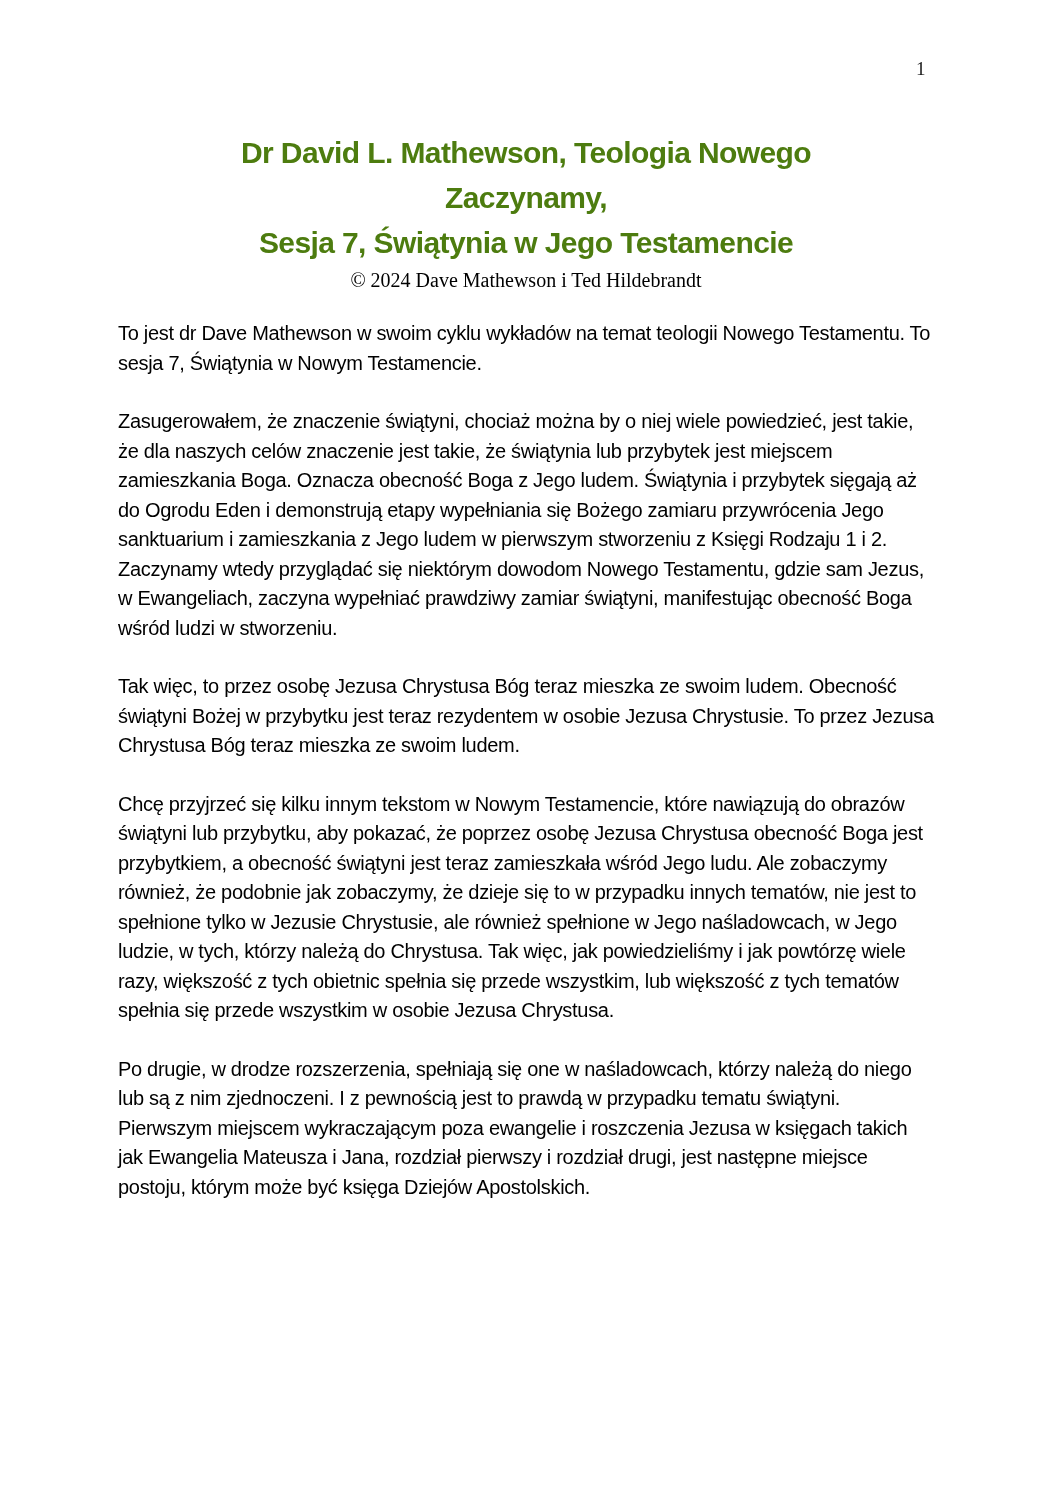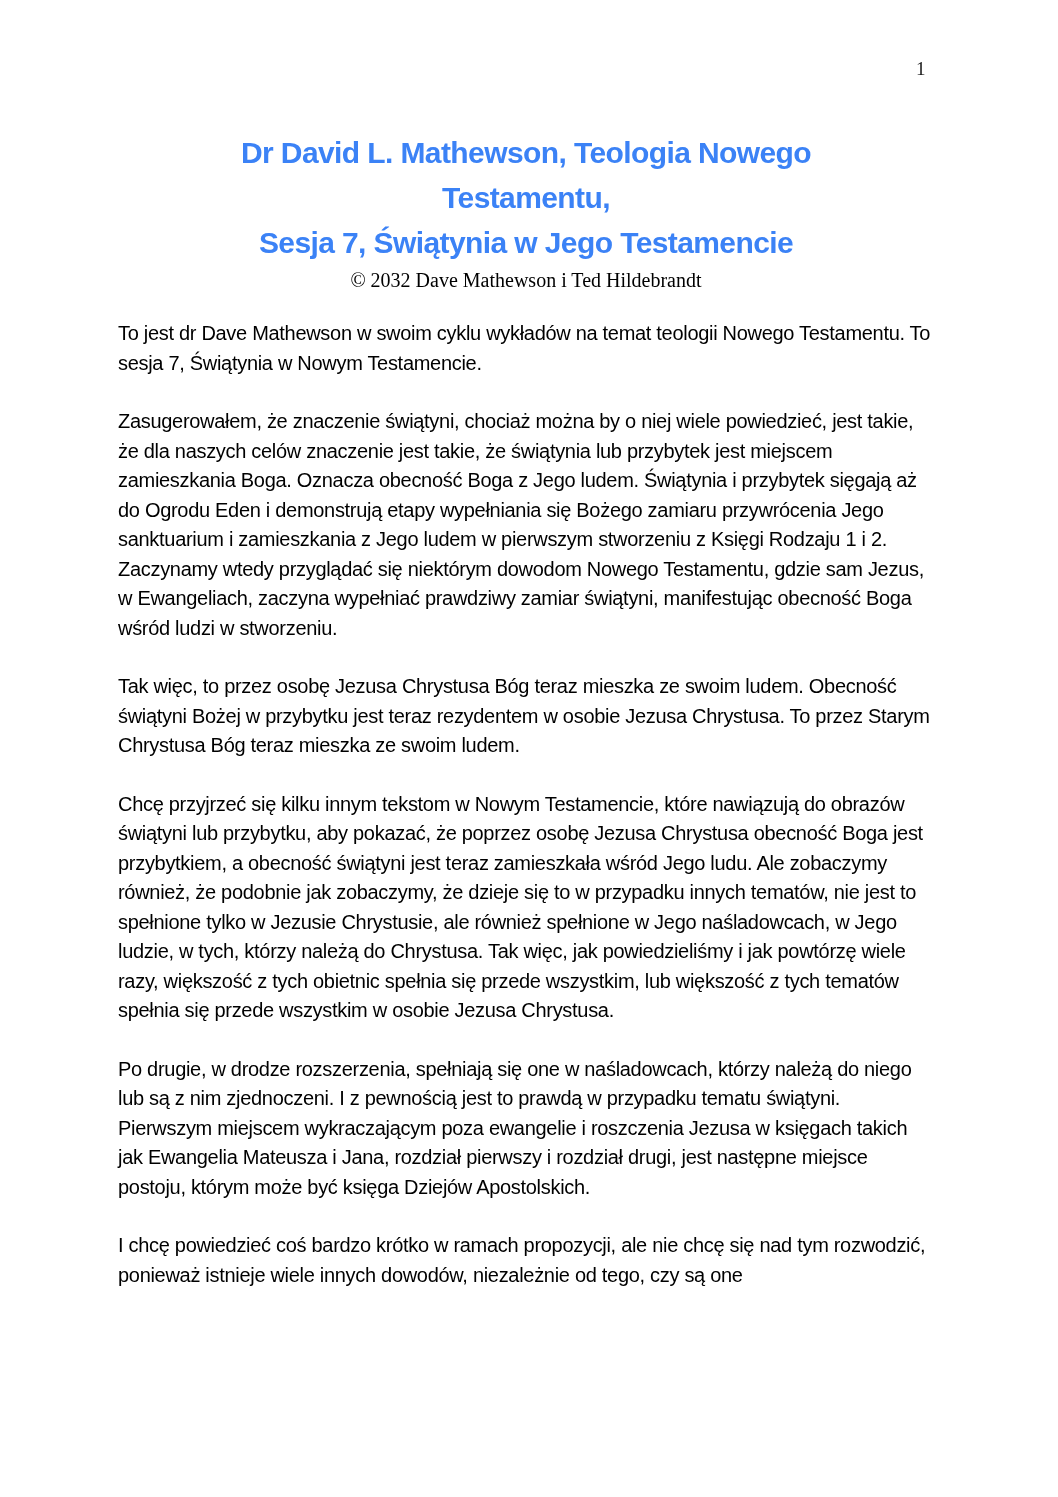--- a/index.html
+++ b/index.html
@@ -27,21 +27,21 @@
   .doc {
     padding: 130px 124px 0 118px; 
     width: 816px;
   }
   .title-block {
     text-align: center;
     font-weight: bold;
     font-size: 30px;
     line-height: 45px;
     letter-spacing: -0.6px;
-    color: #3b82f6;
+    color: #4d7c0f;
   }
   .title-line {
     white-space: nowrap;
   }
   .copyright {
     text-align: center;
     font-family: "Liberation Serif", serif;
     font-size: 20px;
     line-height: 26px;
     margin-top: 2px;
@@ -63,29 +63,28 @@
 <body>
 
 <div class="page">
 
   <div class="page-num">1</div>
 
   <div class="doc">
 
     <div class="title-block">
       <div class="title-line">Dr David L. Mathewson, Teologia Nowego</div>
-      <div class="title-line">Testamentu,</div>
+      <div class="title-line">Zaczynamy,</div>
       <div class="title-line">Sesja 7, Świątynia w Jego Testamencie</div>
     </div>
 
-    <div class="copyright">© 2032 Dave Mathewson i Ted Hildebrandt</div>
+    <div class="copyright">© 2024 Dave Mathewson i Ted Hildebrandt</div>
 
     <div class="body-text">
       <p>To jest dr Dave Mathewson w swoim cyklu wykładów na temat teologii Nowego Testamentu. To sesja 7, Świątynia w Nowym Testamencie.</p>
       <p>Zasugerowałem, że znaczenie świątyni, chociaż można by o niej wiele powiedzieć, jest takie, że dla naszych celów znaczenie jest takie, że świątynia lub przybytek jest miejscem zamieszkania Boga. Oznacza obecność Boga z Jego ludem. Świątynia i przybytek sięgają aż do Ogrodu Eden i demonstrują etapy wypełniania się Bożego zamiaru przywrócenia Jego sanktuarium i zamieszkania z Jego ludem w pierwszym stworzeniu z Księgi Rodzaju 1 i 2. Zaczynamy wtedy przyglądać się niektórym dowodom Nowego Testamentu, gdzie sam Jezus, w Ewangeliach, zaczyna wypełniać prawdziwy zamiar świątyni, manifestując obecność Boga wśród ludzi w stworzeniu.</p>
-      <p>Tak więc, to przez osobę Jezusa Chrystusa Bóg teraz mieszka ze swoim ludem. Obecność świątyni Bożej w przybytku jest teraz rezydentem w osobie Jezusa Chrystusa. To przez Starym Chrystusa Bóg teraz mieszka ze swoim ludem.</p>
+      <p>Tak więc, to przez osobę Jezusa Chrystusa Bóg teraz mieszka ze swoim ludem. Obecność świątyni Bożej w przybytku jest teraz rezydentem w osobie Jezusa Chrystusie. To przez Jezusa Chrystusa Bóg teraz mieszka ze swoim ludem.</p>
       <p>Chcę przyjrzeć się kilku innym tekstom w Nowym Testamencie, które nawiązują do obrazów świątyni lub przybytku, aby pokazać, że poprzez osobę Jezusa Chrystusa obecność Boga jest przybytkiem, a obecność świątyni jest teraz zamieszkała wśród Jego ludu. Ale zobaczymy również, że podobnie jak zobaczymy, że dzieje się to w przypadku innych tematów, nie jest to spełnione tylko w Jezusie Chrystusie, ale również spełnione w Jego naśladowcach, w Jego ludzie, w tych, którzy należą do Chrystusa. Tak więc, jak powiedzieliśmy i jak powtórzę wiele razy, większość z tych obietnic spełnia się przede wszystkim, lub większość z tych tematów spełnia się przede wszystkim w osobie Jezusa Chrystusa.</p>
       <p>Po drugie, w drodze rozszerzenia, spełniają się one w naśladowcach, którzy należą do niego lub są z nim zjednoczeni. I z pewnością jest to prawdą w przypadku tematu świątyni. Pierwszym miejscem wykraczającym poza ewangelie i roszczenia Jezusa w księgach takich jak Ewangelia Mateusza i Jana, rozdział pierwszy i rozdział drugi, jest następne miejsce postoju, którym może być księga Dziejów Apostolskich.</p>
-      <p>I chcę powiedzieć coś bardzo krótko w ramach propozycji, ale nie chcę się nad tym rozwodzić, ponieważ istnieje wiele innych dowodów, niezależnie od tego, czy są one</p>
     </div>
 
   </div>
 </div>
 
 </body></html>

